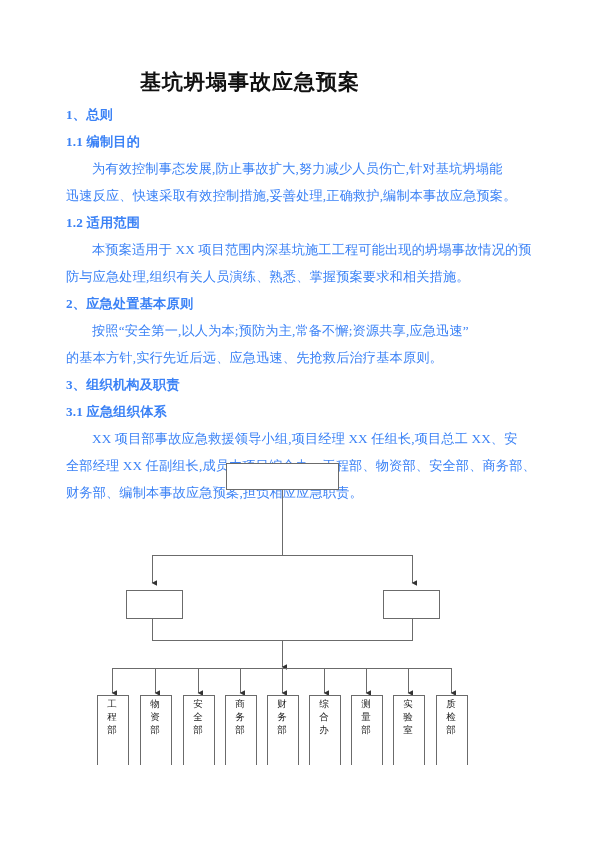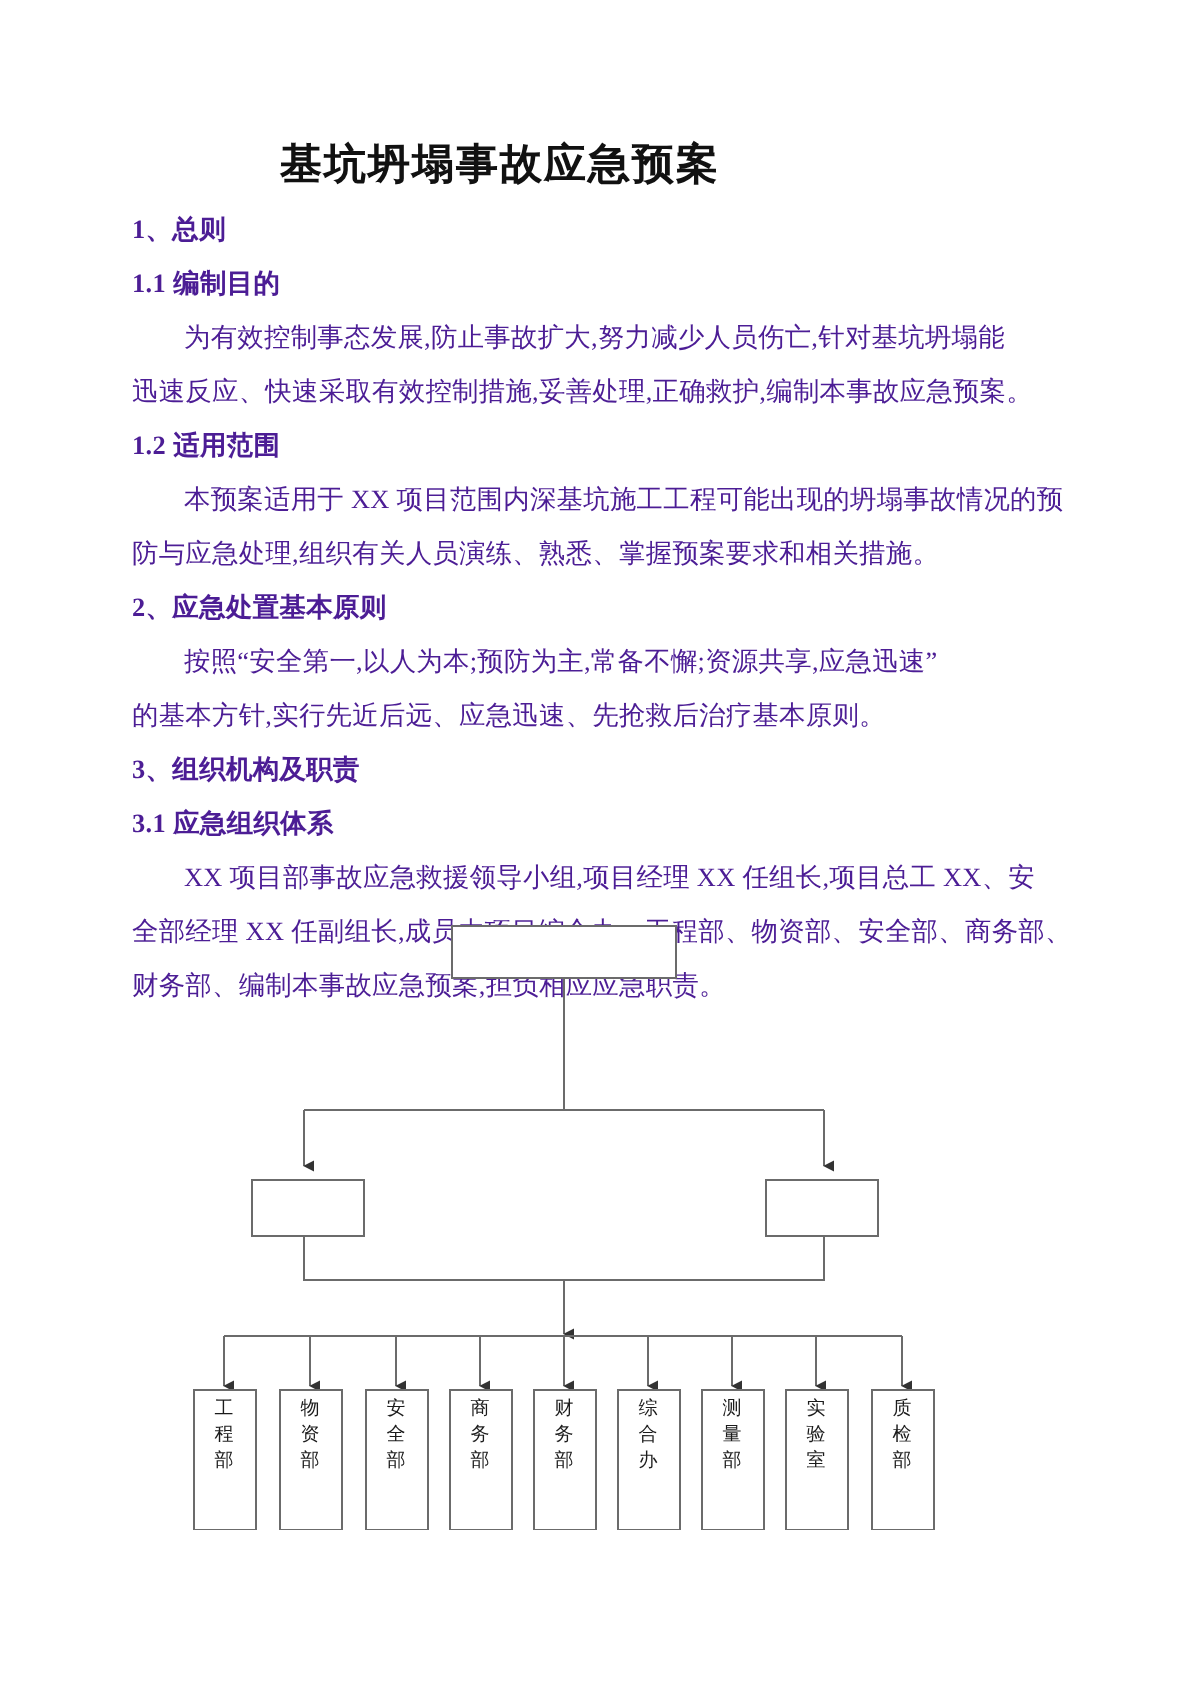--- a/index.html
+++ b/index.html
@@ -44,21 +44,21 @@
     left: 66px;
     top: 101px;
     width: 470px;
   }
 
   .line {
     font-size: 13.2px;
     line-height: 27px;
     height: 27px;
     white-space: nowrap;
-    color: #4c1d95;
+    color: #3b82f6;
     letter-spacing: 0.15px;
   }
   .line.heading {
     font-weight: bold;
     letter-spacing: 0.2px;
   }
   .line.indent {
     text-indent: 26px;
   }
 

